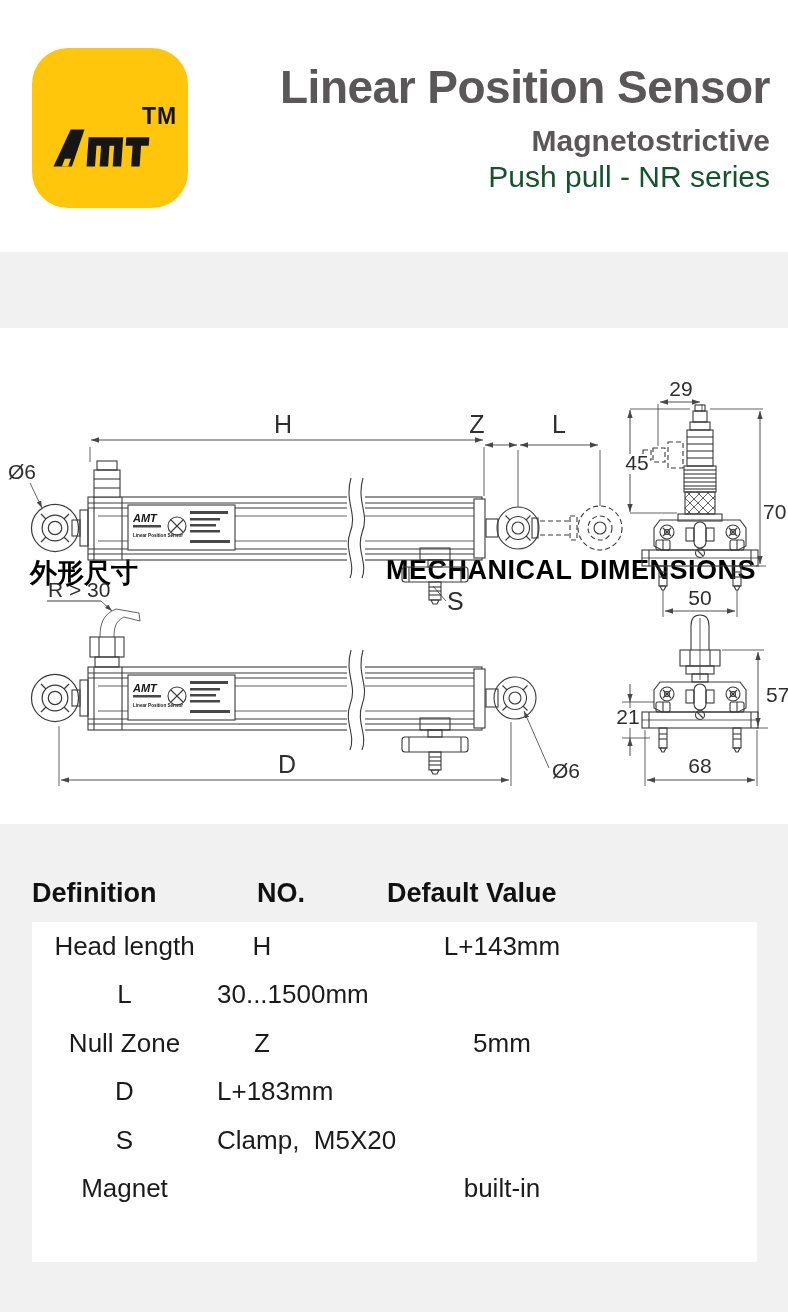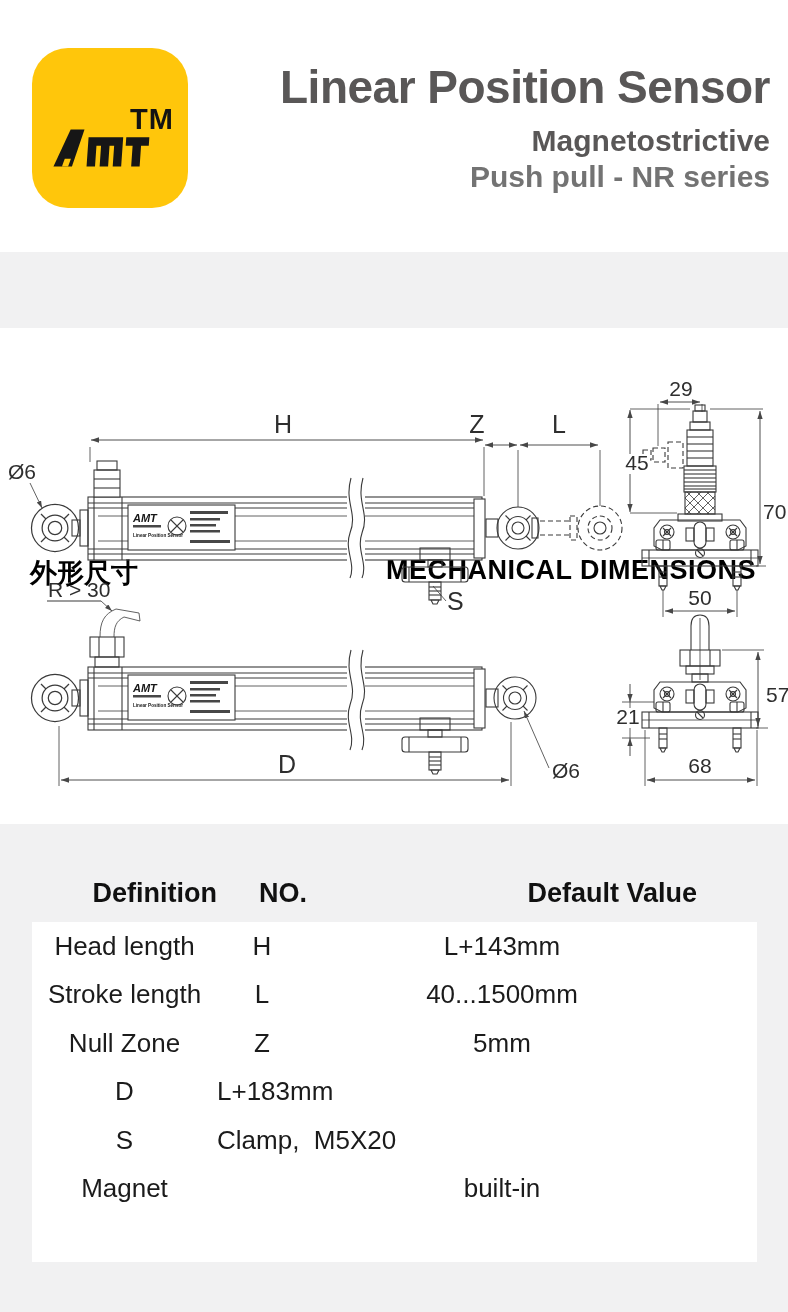--- a/index.html
+++ b/index.html
@@ -1,33 +1,33 @@
 <!DOCTYPE html>
 <html><head>
 <meta charset="utf-8">
 <style>
   html,body{margin:0;padding:0;background:#fff;}
   .page{position:relative;width:788px;height:1312px;background:#ffffff;overflow:hidden;
         font-family:"Liberation Sans","DejaVu Sans",sans-serif;}
   
   .logo{position:absolute;left:32px;top:48px;width:156px;height:160px;background:#FFC60B;border-radius:36px;}
-  .tm{position:absolute;left:98px;top:55px;font-size:29px;font-weight:bold;color:#131313;letter-spacing:1px;}
+  .tm{position:absolute;left:110px;top:55px;font-size:23px;font-weight:bold;color:#131313;letter-spacing:1px;}
   .mark{position:absolute;left:12px;top:80px;width:112px;height:40px;}
   .title{position:absolute;right:18px;top:60px;font-size:46px;font-weight:bold;color:#595757;letter-spacing:-0.5px;}
   .sub1{position:absolute;right:18px;top:124px;font-size:30px;font-weight:bold;color:#595757;text-align:right;}
-  .sub2{position:absolute;right:18px;top:160px;font-size:30px;font-weight:bold;color:#737373;}
+  .sub2{position:absolute;right:18px;top:160px;font-size:30px;font-weight:normal;color:#14532d;}
   
   .band{position:absolute;left:0;top:252px;width:788px;height:76px;background:#f1f1f2;}
   .cn{position:absolute;left:30px;top:303px;font-size:27px;font-weight:bold;color:#000;}
   .en{position:absolute;right:32px;top:303px;font-size:27px;font-weight:bold;color:#000;letter-spacing:0.5px;}
   
   .graybottom{position:absolute;left:0;top:824px;width:788px;height:488px;background:#f1f1f2;}
   .thead{position:absolute;left:32px;top:869px;width:725px;height:48px;display:grid;
-         grid-template-columns:185px 90px 390px;align-items:center;text-align:right;
-         font-weight:bold;font-size:27px;color:#111;}
+         grid-template-columns:185px 90px 390px;align-items:center;text-align:left;
+         font-weight:bold;font-size:27px;color:#111;gap:40px;}
   .tbody{position:absolute;left:32px;top:922px;width:725px;height:340px;background:#fff;
          display:grid;grid-auto-rows:48.5px;}
   .tr{display:grid;grid-template-columns:185px 90px 390px;align-items:center;text-align:center;
       font-size:26px;color:#1b1b1b;}
   .val{white-space:pre;}
   
   .dwg{position:absolute;left:0;top:350px;}
   .dwg line,.dwg rect,.dwg circle,.dwg path,.dwg polygon,.dwg polyline{stroke:#3a3a3a;fill:none;stroke-width:1.1;}
   .dwg .thin{stroke-width:0.8;}
   .dwg .dim{stroke-width:0.9;}
@@ -318,23 +318,22 @@
     <div>Default Value</div>
   </div>
 
   <div class="tbody">
     <div class="tr">
       <div>Head length</div>
       <div>H</div>
       <div class="val">L+143mm</div>
     </div>
     <div class="tr">
-      <div>Stroke length</div>
       <div>L</div>
-      <div class="val">40...1500mm</div>
+      <div class="val">30...1500mm</div>
     </div>
     <div class="tr">
       <div>Null Zone</div>
       <div>Z</div>
       <div class="val">5mm</div>
     </div>
     <div class="tr">
       <div>D</div>
       <div class="val">L+183mm</div>
     </div>

